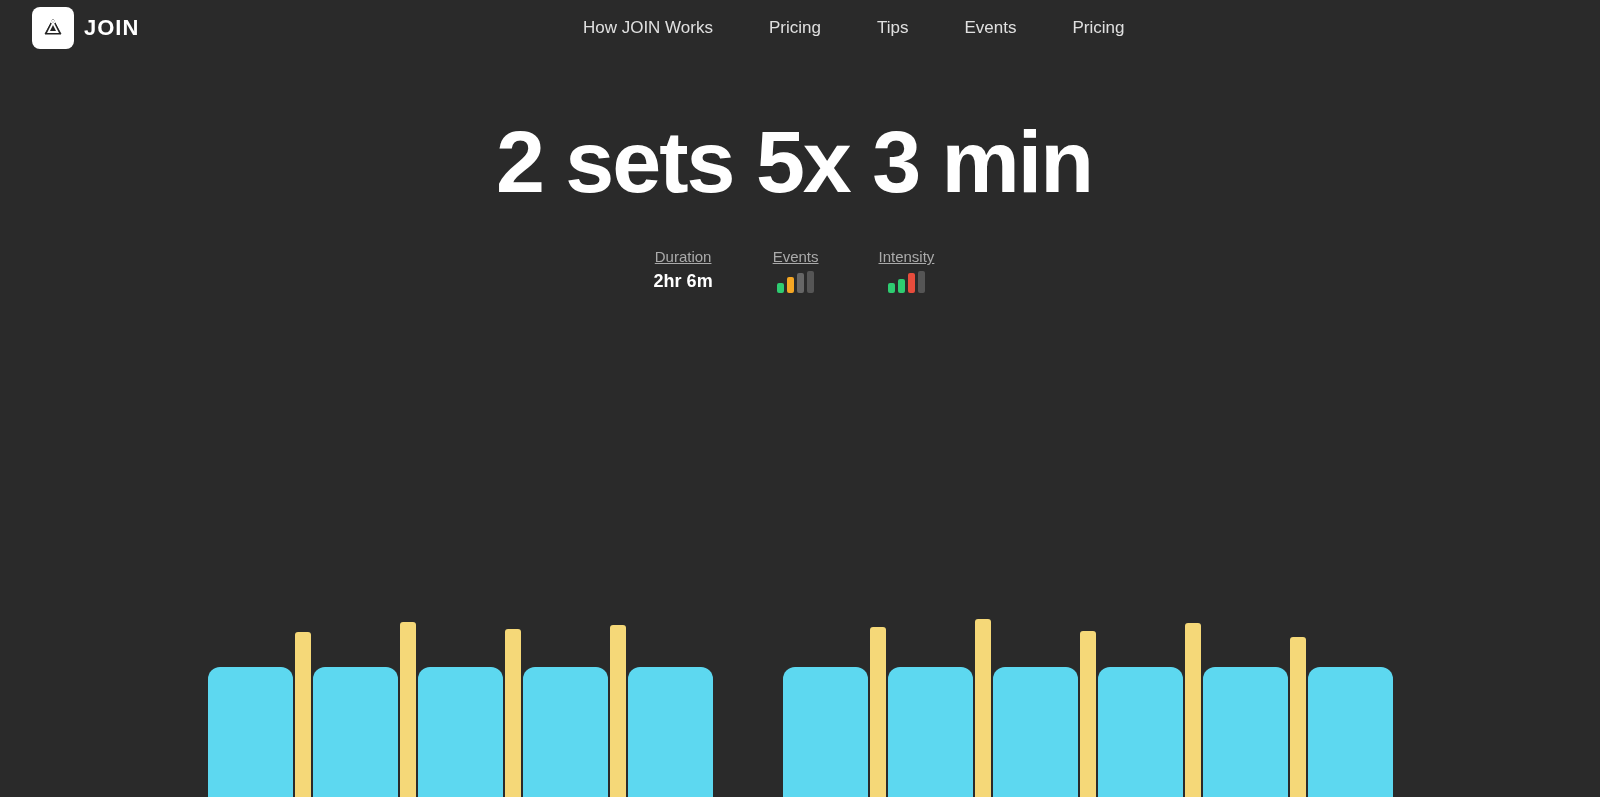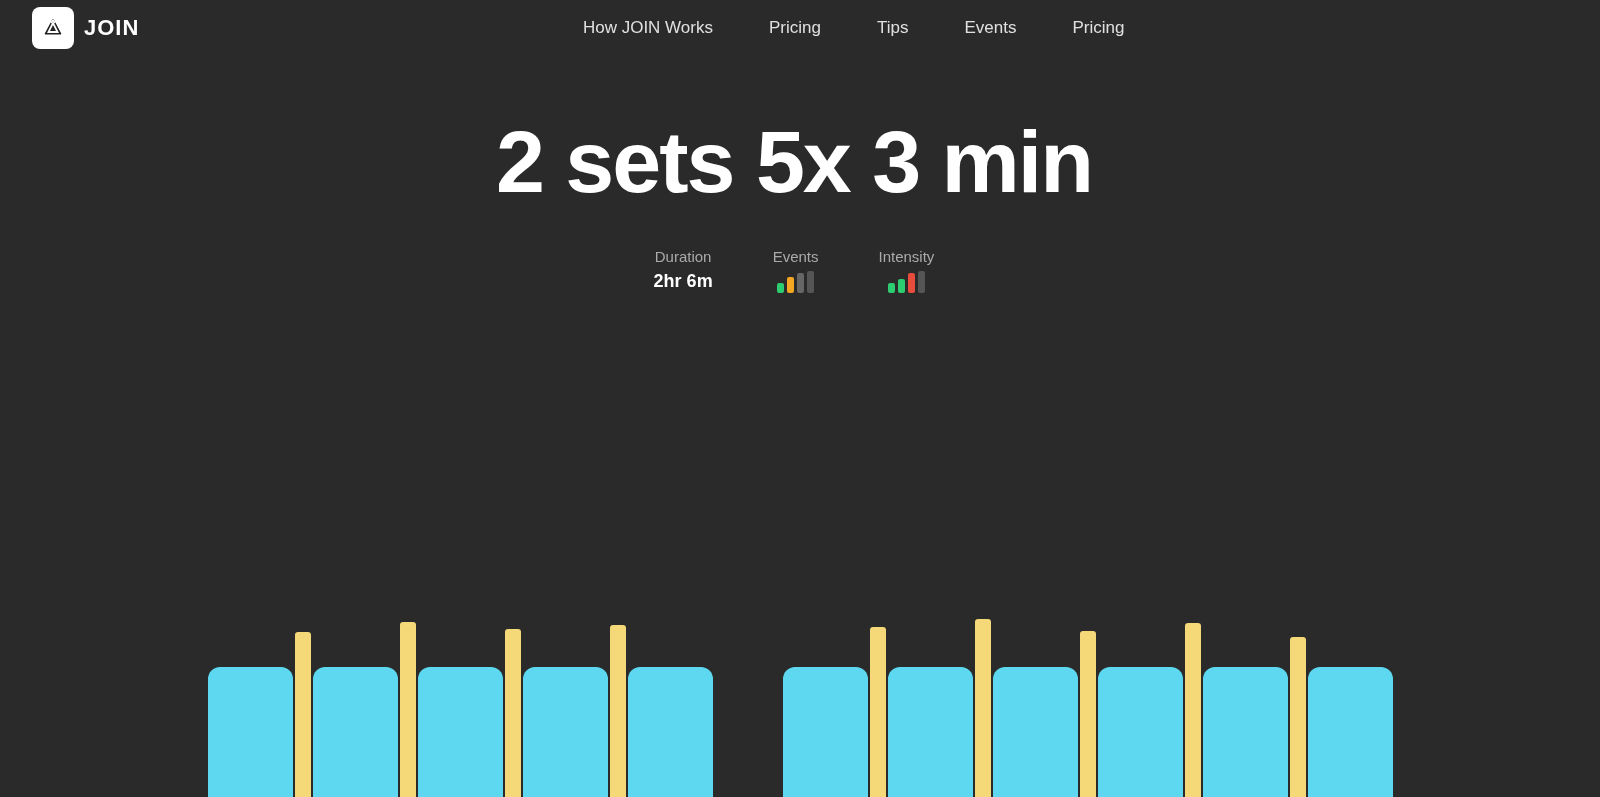--- a/index.html
+++ b/index.html
@@ -117,20 +117,21 @@
       display: flex;
       flex-direction: column;
       align-items: center;
       gap: 6px;
     }
 
     .stat-label {
       color: #aaa;
       font-size: 15px;
       font-weight: 400;
+      text-decoration: underline;
     }
 
     .stat-value {
       color: #fff;
       font-size: 18px;
       font-weight: 700;
     }
 
     
     .bars-wrap {

